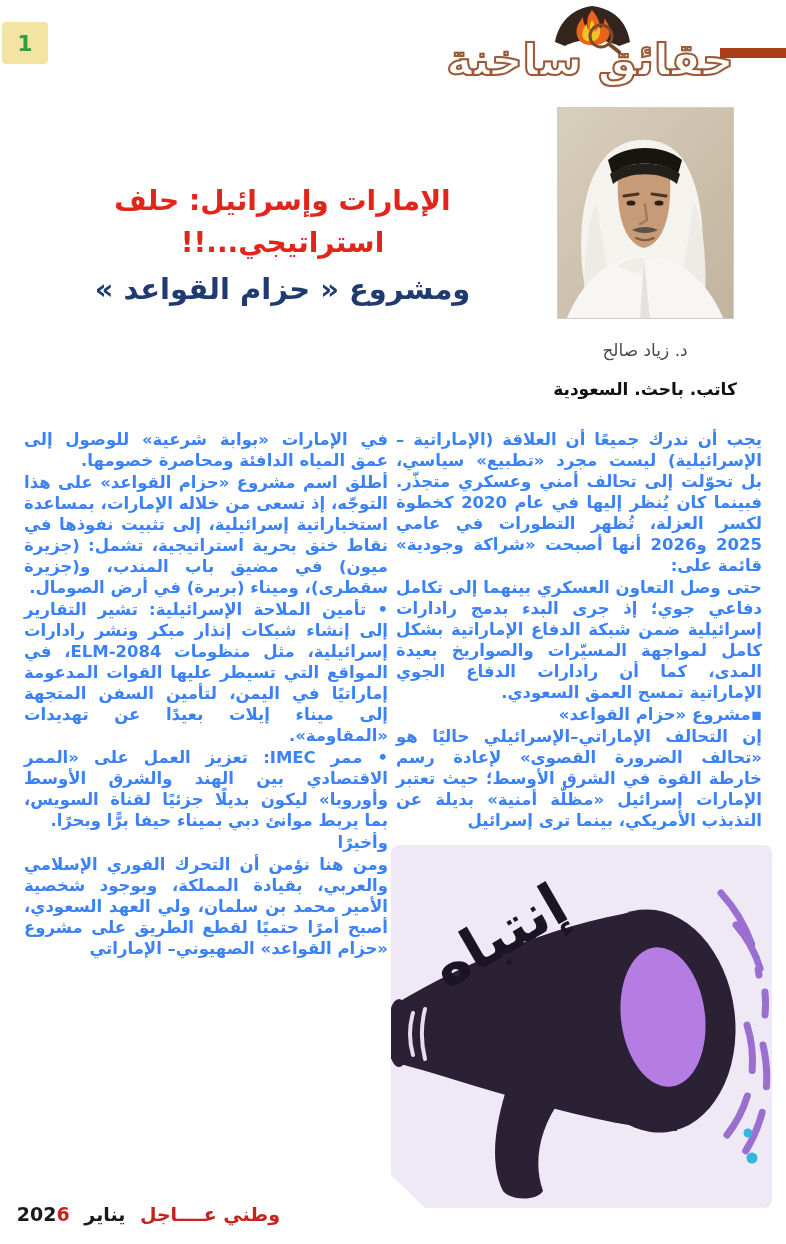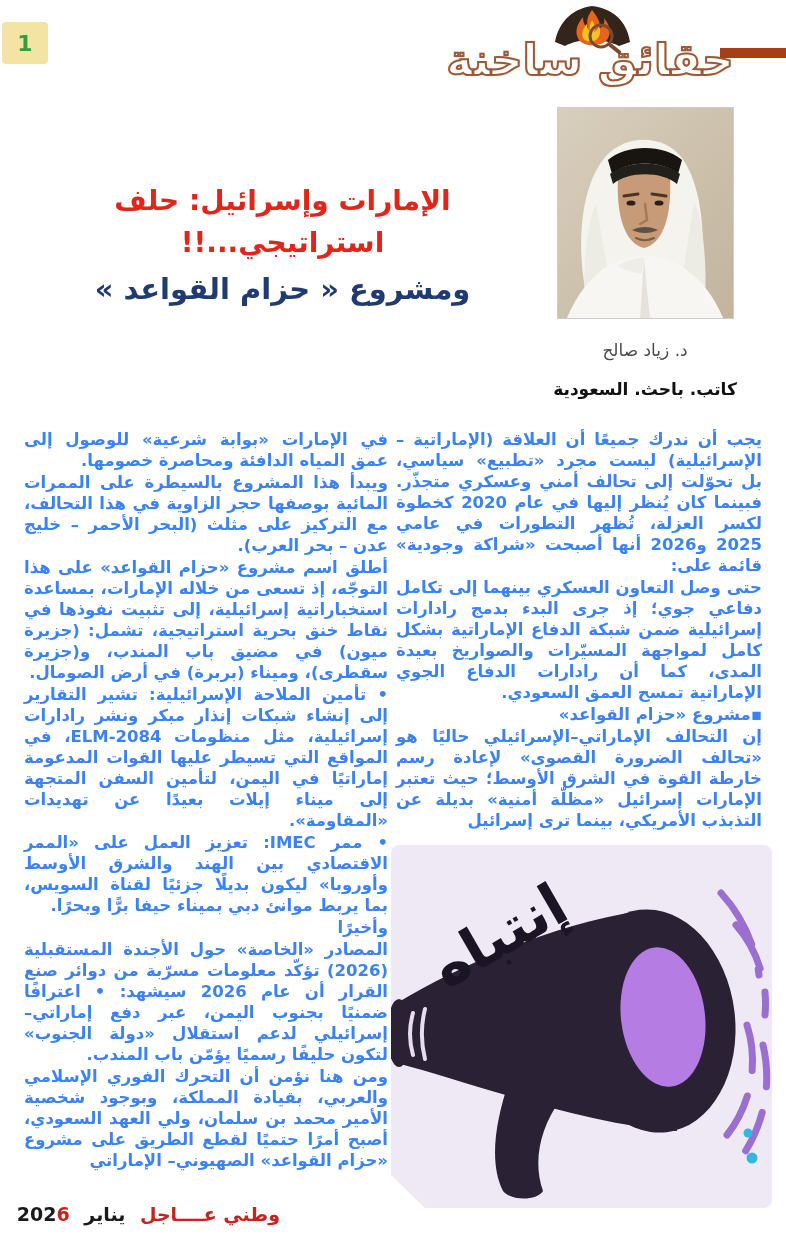--- a/index.html
+++ b/index.html
@@ -154,26 +154,24 @@
 
   <div class="col col-right">
     <p>يجب أن ندرك جميعًا أن العلاقة (الإماراتية – الإسرائيلية) ليست مجرد «تطبيع» سياسي، بل تحوّلت إلى تحالف أمني وعسكري متجذّر. فبينما كان يُنظر إليها في عام 2020 كخطوة لكسر العزلة، تُظهر التطورات في عامي 2025 و2026 أنها أصبحت «شراكة وجودية» قائمة على:</p>
     <p>حتى وصل التعاون العسكري بينهما إلى تكامل دفاعي جوي؛ إذ جرى البدء بدمج رادارات إسرائيلية ضمن شبكة الدفاع الإماراتية بشكل كامل لمواجهة المسيّرات والصواريخ بعيدة المدى، كما أن رادارات الدفاع الجوي الإماراتية تمسح العمق السعودي.</p>
     <p>▪مشروع «حزام القواعد»</p>
     <p>إن التحالف الإماراتي–الإسرائيلي حاليًا هو «تحالف الضرورة القصوى» لإعادة رسم خارطة القوة في الشرق الأوسط؛ حيث تعتبر الإمارات إسرائيل «مظلّة أمنية» بديلة عن التذبذب الأمريكي، بينما ترى إسرائيل</p>
   </div>
 
   <div class="col col-left">
     <p>في الإمارات «بوابة شرعية» للوصول إلى عمق المياه الدافئة ومحاصرة خصومها.</p>
-    <p>ويبدأ هذا المشروع بالسيطرة على الممرات المائية بوصفها حجر الزاوية في هذا التحالف، مع التركيز على مثلث (البحر الأحمر – خليج عدن – بحر العرب).</p>
     <p>أطلق اسم مشروع «حزام القواعد» على هذا التوجّه، إذ تسعى من خلاله الإمارات، بمساعدة استخباراتية إسرائيلية، إلى تثبيت نفوذها في نقاط خنق بحرية استراتيجية، تشمل: (جزيرة ميون) في مضيق باب المندب، و(جزيرة سقطرى)، وميناء (بربرة) في أرض الصومال.</p>
     <p>• تأمين الملاحة الإسرائيلية: تشير التقارير إلى إنشاء شبكات إنذار مبكر ونشر رادارات إسرائيلية، مثل منظومات ELM-2084، في المواقع التي تسيطر عليها القوات المدعومة إماراتيًا في اليمن، لتأمين السفن المتجهة إلى ميناء إيلات بعيدًا عن تهديدات «المقاومة».</p>
     <p>• ممر IMEC: تعزيز العمل على «الممر الاقتصادي بين الهند والشرق الأوسط وأوروبا» ليكون بديلًا جزئيًا لقناة السويس، بما يربط موانئ دبي بميناء حيفا برًّا وبحرًا.</p>
     <p>وأخيرًا</p>
-    <p>المصادر «الخاصة» حول الأجندة المستقبلية (2026) تؤكّد معلومات مسرّبة من دوائر صنع القرار أن عام 2026 سيشهد: • اعترافًا ضمنيًا بجنوب اليمن، عبر دفع إماراتي–إسرائيلي لدعم استقلال «دولة الجنوب» لتكون حليفًا رسميًا يؤمّن باب المندب.</p>
     <p>ومن هنا نؤمن أن التحرك الفوري الإسلامي والعربي، بقيادة المملكة، وبوجود شخصية الأمير محمد بن سلمان، ولي العهد السعودي، أصبح أمرًا حتميًا لقطع الطريق على مشروع «حزام القواعد» الصهيوني– الإماراتي</p>
   </div>
 
   <div class="attention">
     <svg viewBox="0 0 381 363" width="381" height="363">
       <rect x="0" y="0" width="381" height="363" rx="8" fill="#efe9f5"></rect>
 
       <g stroke="#9a6fd0" stroke-width="7" fill="none" stroke-linecap="round">
         <path d="M330 48 A150 150 0 0 1 368 130" stroke-dasharray="60 26"></path>
         <path d="M345 80 A120 120 0 0 1 374 170" stroke-dasharray="50 24"></path>

